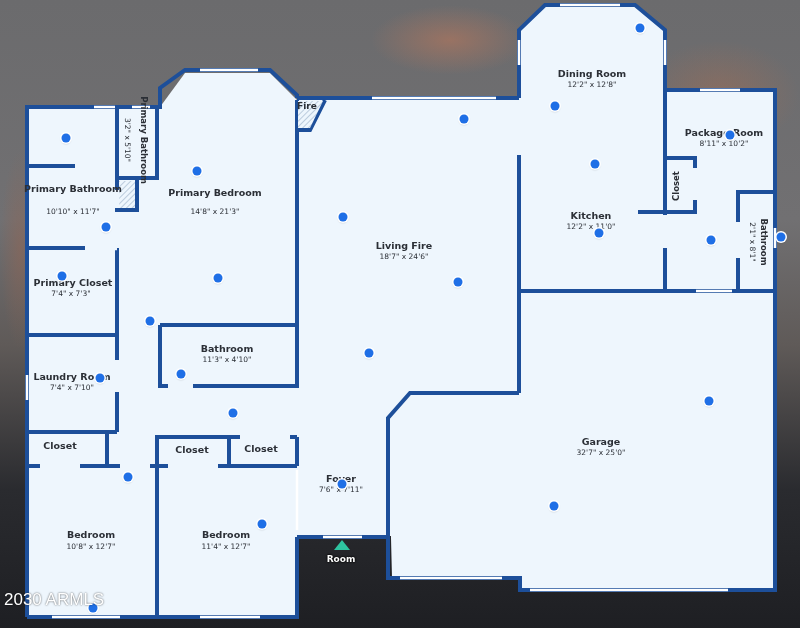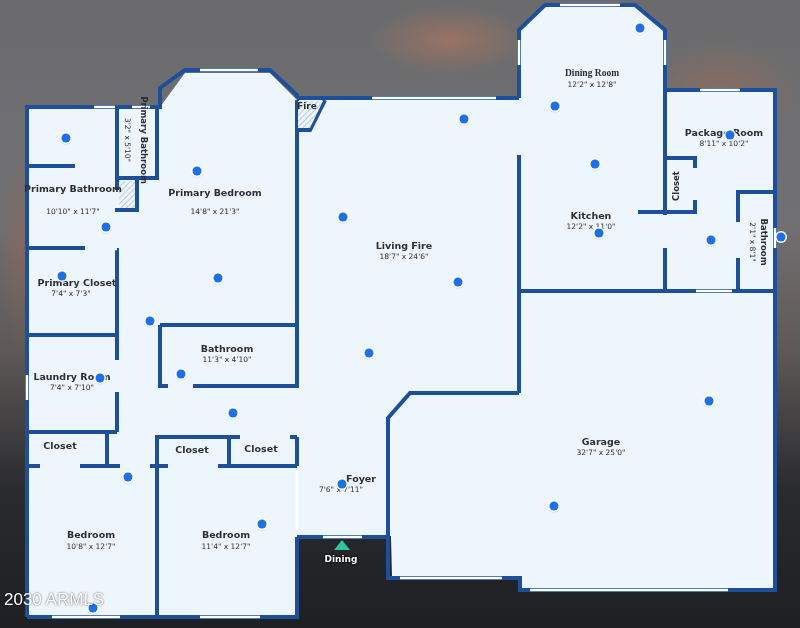--- a/index.html
+++ b/index.html
@@ -143,21 +143,21 @@
 <div class="room-name" style="left:73px;top:188px;">Primary Bathroom</div>
 <div class="room-name" style="left:73px;top:199px;font-size:9px;"></div>
 <div class="room-dim" style="left:73px;top:211px;">10'10" x 11'7"</div>
 
 <div class="room-name vert" style="left:144px;top:140px;font-size:8.5px;">Primary Bathroom</div>
 <div class="room-dim vert" style="left:127px;top:140px;">3'2" x 5'10"</div>
 
 <div class="room-name" style="left:215px;top:192px;">Primary Bedroom</div>
 <div class="room-dim" style="left:215px;top:211px;">14'8" x 21'3"</div>
 
-<div class="room-name" style="left:73px;top:282px;padding-left:8px;">Primary Closet</div>
+<div class="room-name" style="left:73px;top:282px;">Primary Closet</div>
 <div class="room-dim" style="left:71px;top:293px;">7'4" x 7'3"</div>
 
 <div class="room-name" style="left:72px;top:376px;">Laundry Room</div>
 <div class="room-dim" style="left:72px;top:387px;">7'4" x 7'10"</div>
 
 <div class="room-name" style="left:227px;top:348px;">Bathroom</div>
 <div class="room-dim" style="left:227px;top:359px;">11'3" x 4'10"</div>
 
 <div class="room-name" style="left:60px;top:445px;">Closet</div>
 <div class="room-name" style="left:192px;top:449px;">Closet</div>
@@ -167,42 +167,42 @@
 <div class="room-dim" style="left:91px;top:546px;">10'8" x 12'7"</div>
 
 <div class="room-name" style="left:226px;top:534px;">Bedroom</div>
 <div class="room-dim" style="left:226px;top:546px;">11'4" x 12'7"</div>
 
 <div class="room-name" style="left:307px;top:106px;font-size:9px;text-align:center;">Fire</div>
 
 <div class="room-name" style="left:404px;top:245px;">Living Fire</div>
 <div class="room-dim" style="left:404px;top:256px;">18'7" x 24'6"</div>
 
-<div class="room-name" style="left:341px;top:478px;margin-left:20px;">Foyer</div>
+<div class="room-name" style="left:341px;top:478px;">Foyer</div>
 <div class="room-dim" style="left:341px;top:489px;">7'6" x 7'11"</div>
 
-<div class="room-name" style="left:592px;top:73px;font-family:Liberation Serif, serif;">Dining Room</div>
+<div class="room-name" style="left:592px;top:73px;">Dining Room</div>
 <div class="room-dim" style="left:592px;top:84px;">12'2" x 12'8"</div>
 
 <div class="room-name" style="left:591px;top:215px;text-align:right;">Kitchen</div>
 <div class="room-dim" style="left:591px;top:226px;">12'2" x 11'0"</div>
 
 <div class="room-name" style="left:724px;top:132px;">Package Room</div>
 <div class="room-dim" style="left:724px;top:143px;">8'11" x 10'2"</div>
 
 <div class="room-name" style="left:676px;top:186px;transform:translate(-50%,-50%) rotate(-90deg);font-size:8.5px;">Closet</div>
 
 <div class="room-name vert" style="left:764px;top:242px;font-size:8.5px;">Bathroom</div>
 <div class="room-dim vert" style="left:752px;top:242px;">2'1" x 8'1"</div>
 
 <div class="room-name" style="left:601px;top:441px;">Garage</div>
 <div class="room-dim" style="left:601px;top:452px;">32'7" x 25'0"</div>
 
 <div class="entry-arrow"></div>
-<div class="entry-label">Dining</div>
+<div class="entry-label">Room</div>
 
 <div class="hotspot" style="left:66px;top:138px;"></div>
 <div class="hotspot" style="left:106px;top:227px;"></div>
 <div class="hotspot" style="left:197px;top:171px;"></div>
 <div class="hotspot" style="left:218px;top:278px;"></div>
 <div class="hotspot" style="left:62px;top:276px;"></div>
 <div class="hotspot" style="left:150px;top:321px;"></div>
 <div class="hotspot" style="left:100px;top:378px;"></div>
 <div class="hotspot" style="left:181px;top:374px;"></div>
 <div class="hotspot" style="left:233px;top:413px;"></div>

